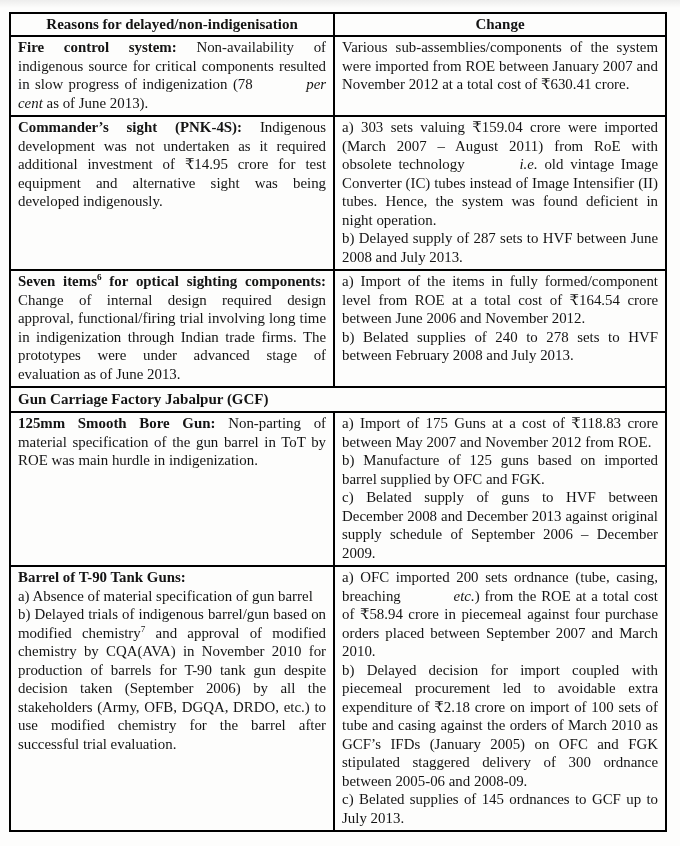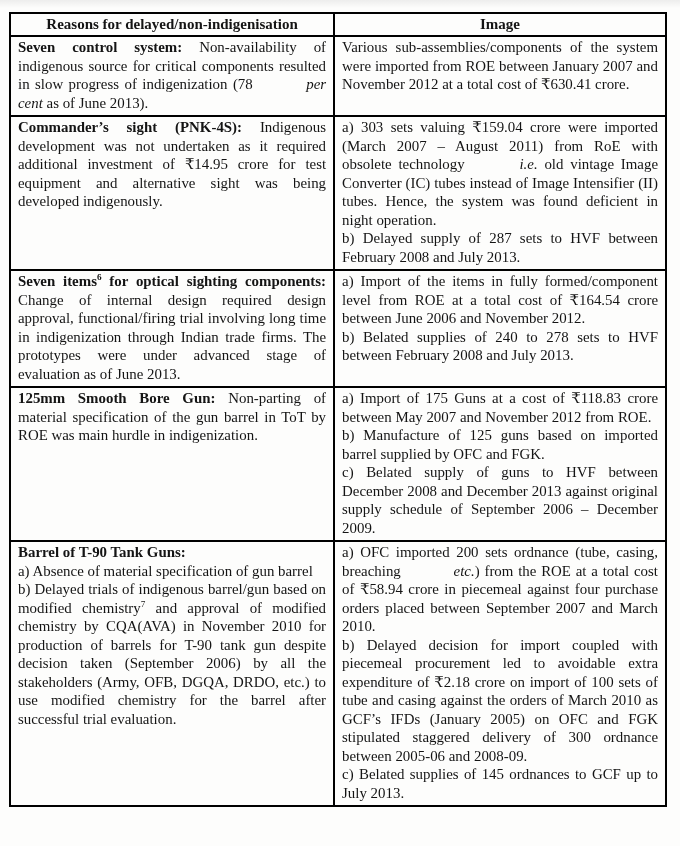--- a/index.html
+++ b/index.html
@@ -75,49 +75,52 @@
 
 <div class="page">
   <table class="doc-table">
     <colgroup>
       <col class="c-left">
       <col class="c-right">
     </colgroup>
     <thead>
       <tr>
         <th>Reasons for delayed/non-indigenisation</th>
-        <th>Image</th>
+        <th>Change</th>
       </tr>
     </thead>
     <tbody>
         <tr>
           <td class="cell">
-            <p class="par"><span class="b">Seven control system:</span><span> Non-availability of indigenous source for critical components resulted in slow progress of indigenization (78 </span><span class="i">per cent</span><span> as of June 2013).</span></p>
+            <p class="par"><span class="b">Fire control system:</span><span> Non-availability of indigenous source for critical components resulted in slow progress of indigenization (78 </span><span class="i">per cent</span><span> as of June 2013).</span></p>
           </td>
           <td class="cell">
             <p class="par"><span>Various sub-assemblies/components of the system were imported from ROE between January 2007 and November 2012 at a total cost of ₹630.41 crore.</span></p>
           </td>
         </tr>
         <tr>
           <td class="cell">
             <p class="par"><span class="b">Commander’s sight (PNK-4S):</span><span> Indigenous development was not undertaken as it required additional investment of ₹14.95 crore for test equipment and alternative sight was being developed indigenously.</span></p>
           </td>
           <td class="cell">
             <p class="par"><span>a) 303 sets valuing ₹159.04 crore were imported (March 2007 – August 2011) from RoE with obsolete technology </span><span class="i">i.e.</span><span> old vintage Image Converter (IC) tubes instead of Image Intensifier (II) tubes. Hence, the system was found deficient in night operation.</span></p>
-            <p class="par"><span>b) Delayed supply of 287 sets to HVF between February 2008 and July 2013.</span></p>
+            <p class="par"><span>b) Delayed supply of 287 sets to HVF between June 2008 and July 2013.</span></p>
           </td>
         </tr>
         <tr>
           <td class="cell">
             <p class="par"><span class="b">Seven items</span><sup class="sp b">6</sup><span class="b"> for optical sighting components:</span><span> Change of internal design required design approval, functional/firing trial involving long time in indigenization through Indian trade firms. The prototypes were under advanced stage of evaluation as of June 2013.</span></p>
           </td>
           <td class="cell">
             <p class="par"><span>a) Import of the items in fully formed/component level from ROE at a total cost of ₹164.54 crore between June 2006 and November 2012.</span></p>
             <p class="par"><span>b) Belated supplies of 240 to 278 sets to HVF between February 2008 and July 2013.</span></p>
           </td>
+        </tr>
+        <tr>
+          <td colspan="2" class="section-cell">Gun Carriage Factory Jabalpur (GCF)</td>
         </tr>
         <tr>
           <td class="cell">
             <p class="par"><span class="b">125mm Smooth Bore Gun:</span><span> Non-parting of material specification of the gun barrel in ToT by ROE was main hurdle in indigenization.</span></p>
           </td>
           <td class="cell">
             <p class="par"><span>a) Import of 175 Guns at a cost of ₹118.83 crore between May 2007 and November 2012 from ROE.</span></p>
             <p class="par"><span>b) Manufacture of 125 guns based on imported barrel supplied by OFC and FGK.</span></p>
             <p class="par"><span>c) Belated supply of guns to HVF between December 2008 and December 2013 against original supply schedule of September 2006 – December 2009.</span></p>
           </td>

